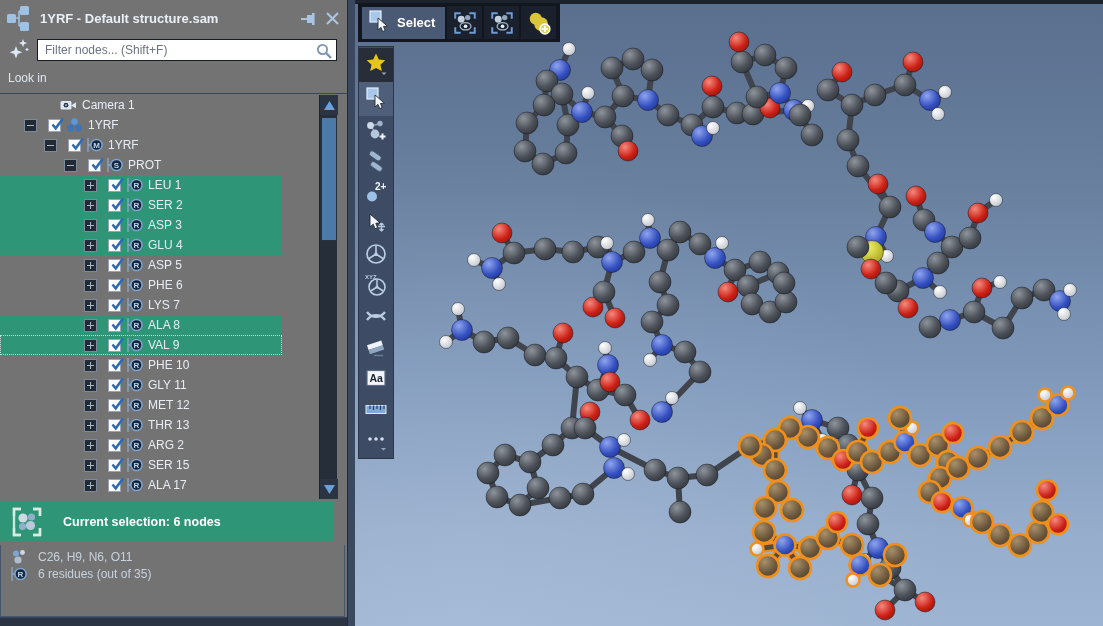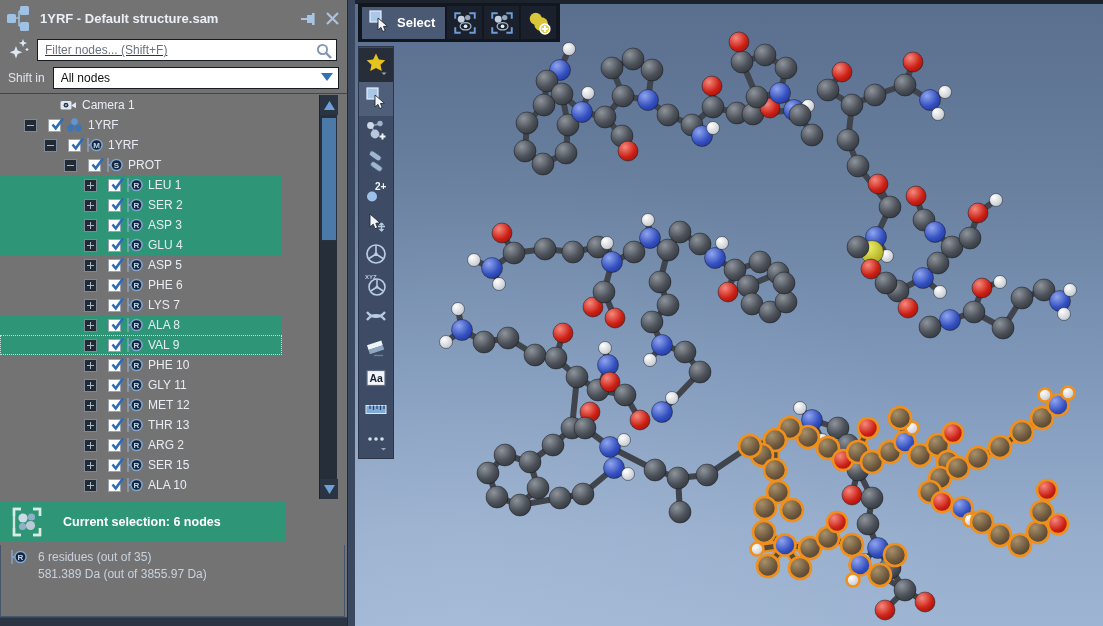--- a/index.html
+++ b/index.html
@@ -11,21 +11,21 @@
   #left-panel { left:0; top:0; width:347px; height:626px; background:#737373; }
   #titlebar { left:0; top:0; width:347px; height:36px; display:flex; align-items:center; }
   #titlebar .app-icon { width:30px; height:30px; margin-left:4px; }
   #window-title { color:#e9eff6; font-size:13px; font-weight:bold; margin-left:6px; flex:1; }
   .tb-btn { width:18px; height:18px; margin-right:6px; display:flex; align-items:center; justify-content:center; }
 
   #filter-row { left:0; top:36px; width:347px; height:28px; display:flex; align-items:center; }
   #sparkle { width:26px; height:24px; margin-left:6px; }
   #filter-input { position:relative; margin-left:5px; width:300px; height:22px; background:#ffffff; border:1px solid #161b24; }
   #filter-input input { width:100%; height:100%; border:0; outline:0; font-size:12px; color:#333;
-     padding:0 24px 0 7px; font-family:"Liberation Sans",sans-serif; background:transparent;text-decoration:underline; }
+     padding:0 24px 0 7px; font-family:"Liberation Sans",sans-serif; background:transparent; }
   #filter-input input::placeholder { color:#6b7380; }
   #filter-mag { position:absolute; right:3px; top:2px; }
 
   #lookin-row { left:0; top:64px; width:347px; height:28px; display:flex; align-items:center; }
   #lookin-label { color:#dfe6ef; font-size:12px; margin-left:8px; }
   #lookin-select { position:relative; margin-left:8px; width:286px; height:22px; background:#ffffff; border:1px solid #161b24;
      display:flex; align-items:center; }
   #lookin-value { font-size:12px; color:#111; margin-left:7px; flex:1; }
   #lookin-arrow { margin-right:4px; }
   #lookin-sep { left:0; top:93px; width:347px; height:1px; background:#3a4658; }
@@ -45,21 +45,21 @@
   .type-icon { width:17px; height:16px; margin-left:5px; flex:none; }
 
   
   #scrollbar { left:319px; top:95px; width:18px; height:404px; background:#262e3a; border-left:1px solid #1e242e; }
   .sb-btn { position:absolute; left:0; width:18px; height:20px; background:#2b3442; display:flex; align-items:center; justify-content:center; }
   #sb-up { top:0; }
   #sb-down { bottom:0; }
   #sb-thumb { position:absolute; left:1px; top:22px; width:16px; height:124px; background:#4b79a8; border:1px solid #27303d; }
 
   
-  #sel-banner { left:0; top:502px; width:285px; height:40px; background:#2e9577; display:flex; align-items:center; }
+  #sel-banner { left:0; top:502px; width:333px; height:40px; background:#2e9577; display:flex; align-items:center; }
   #sel-banner .banner-icon { width:36px; height:34px; margin-left:9px; }
   #sel-banner .banner-text { color:#ffffff; font-size:12.5px; font-weight:bold; margin-left:18px; }
 
   
   #stats { left:0; top:545px; width:345px; height:72px; border:1px solid #46566a; border-top:none; padding-top:3px; }
   .stat-row { height:17px; display:flex; align-items:center; }
   .stat-icon { width:18px; height:16px; margin-left:9px; flex:none; }
   .stat-text { color:#c8d2de; font-size:12px; margin-left:10px; white-space:nowrap; }
   #bottom-strip { left:0; top:617px; width:347px; height:9px; background:#2b3442; border-top:1px solid #3a4658; }
 
@@ -127,29 +127,21 @@
       <span id="filter-mag">
         <svg width="18" height="18" viewBox="0 0 18 18">
           <circle cx="7.5" cy="7.5" r="4.6" fill="none" stroke="#7e93ae" stroke-width="1.8"></circle>
           <path d="M11 11l5 5" stroke="#7e93ae" stroke-width="2.4"></path>
         </svg>
       </span>
     </span>
   </div>
 
   <div id="lookin-row" class="abs">
-    <span id="lookin-label">Shift in</span>
-    <span id="lookin-select">
-      <span id="lookin-value">All nodes</span>
-      <span id="lookin-arrow">
-        <svg width="14" height="12" viewBox="0 0 14 12">
-            <path d="M1 2h12L7 10z" fill="#2f72ba"></path>
-          </svg>
-      </span>
-    </span>
+    <span id="lookin-label">Look in</span>
   </div>
   <div id="lookin-sep" class="abs"></div>
 
   <div id="tree" class="abs">
       <div class="tree-row">
         <span style="width: 30px; flex: 0 0 auto;"></span>
         <span class="expander none"></span>
         <span class="type-icon" style="margin-left: 3px;"><svg width="17" height="16" viewBox="0 0 17 16">
       <rect x="0.5" y="4" width="11" height="8.5" rx="1.5" fill="#dfe7f2"></rect>
       <path d="M11.5 8.2L16 5.2v6L11.5 8.8z" fill="#dfe7f2"></path>
@@ -434,21 +426,21 @@
         <span class="cbx">
           <svg width="15" height="14" viewBox="0 0 15 14">
         <path d="M2.5 7.5l3.2 3.8L13 1.5" stroke="#2e6cb4" stroke-width="2.6" fill="none"></path>
           </svg>
         </span>
         <span class="type-icon" style="margin-left: 5px;"><svg width="17" height="16" viewBox="0 0 17 16">
     <path d="M2 1v14 M2 8h3" stroke="#8fa8c8" stroke-width="1.3" fill="none"></path>
     <circle cx="10.5" cy="8" r="5.6" fill="#16273c" stroke="#7fa4d0" stroke-width="1.5"></circle>
     <text x="10.5" y="11" text-anchor="middle" font-size="8" font-weight="bold" fill="#bcd4ee">R</text>
           </svg></span>
-        <span class="tree-label">ALA 10</span>
+        <span class="tree-label">ALA 17</span>
       </div>
     </div>
 
   <div id="scrollbar" class="abs">
     <span class="sb-btn" id="sb-up">
       <svg width="11" height="9" viewBox="0 0 11 9">
           <path d="M5.5 0L11 9H0z" fill="#6f9fd8"></path>
         </svg>
     </span>
     <span id="sb-thumb"></span>
@@ -468,30 +460,34 @@
         <circle cx="21.5" cy="12" r="3.6" fill="#8fb0c8"></circle>
         <circle cx="12.5" cy="21.5" r="3.6" fill="#8fb0c8"></circle>
         <circle cx="20.5" cy="20.5" r="4.6" fill="#b8cad8"></circle>
       </svg>
     </span>
     <span class="banner-text">Current selection: 6 nodes</span>
   </div>
 
   <div id="stats" class="abs">
       <div class="stat-row">
+        <span class="stat-icon"><svg width="18" height="16" viewBox="0 0 18 16">
+      <circle cx="6" cy="4.5" r="3" fill="#7fa4d0"></circle>
+      <circle cx="12.5" cy="3.5" r="2.4" fill="#cfd9e6"></circle>
+      <circle cx="8" cy="11" r="3.6" fill="#aebecf"></circle>
+          </svg></span>
+        <span class="stat-text">C26, H9, N6, O11</span>
+      </div>
+      <div class="stat-row">
         <span class="stat-icon"><svg width="17" height="16" viewBox="0 0 17 16">
     <path d="M2 1v14 M2 8h3" stroke="#8fa8c8" stroke-width="1.3" fill="none"></path>
     <circle cx="10.5" cy="8" r="5.6" fill="#16273c" stroke="#7fa4d0" stroke-width="1.5"></circle>
     <text x="10.5" y="11" text-anchor="middle" font-size="8" font-weight="bold" fill="#bcd4ee">R</text>
           </svg></span>
         <span class="stat-text">6 residues (out of 35)</span>
-      </div>
-      <div class="stat-row">
-        <span class="stat-icon"><svg width="18" height="16"></svg></span>
-        <span class="stat-text">581.389 Da (out of 3855.97 Da)</span>
       </div>
     </div>
   <div id="bottom-strip" class="abs"></div>
 </div>
 
 <div id="divider" class="abs"></div>
 
 <div id="viewport" class="abs"></div>
 <div id="vp-topline" class="abs"></div>
 <svg id="molecule" viewBox="355 0 748 626">

